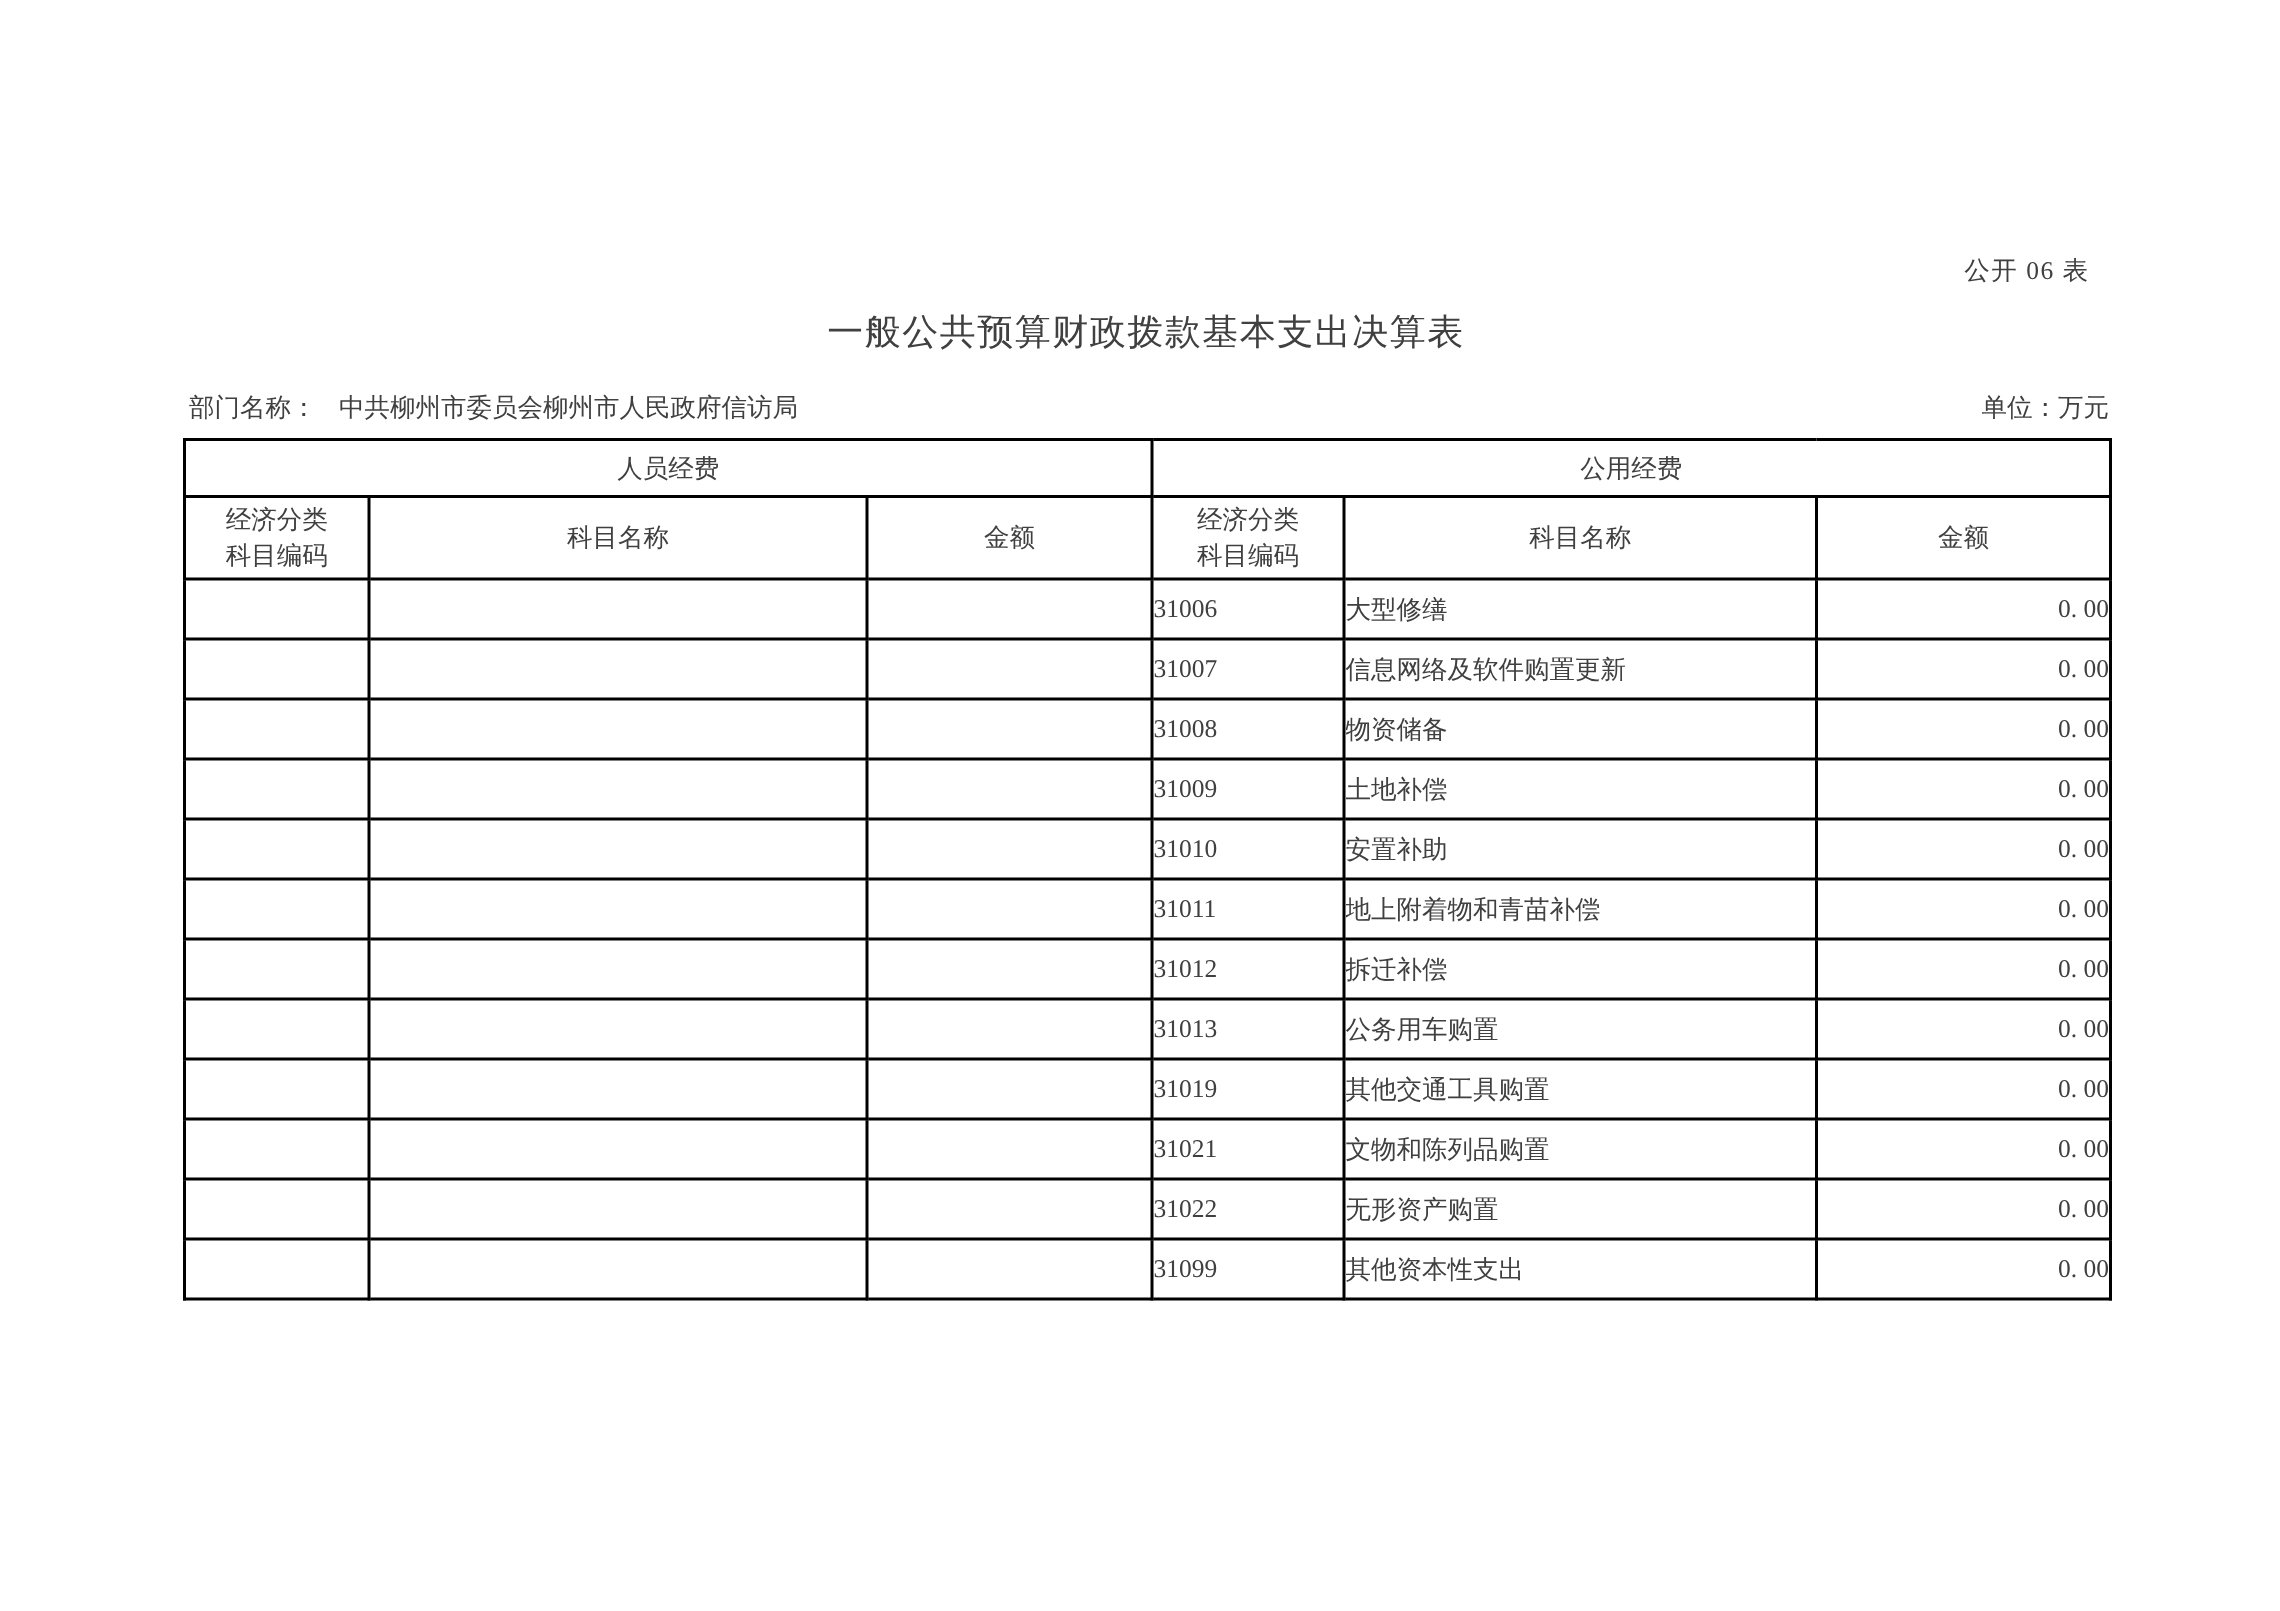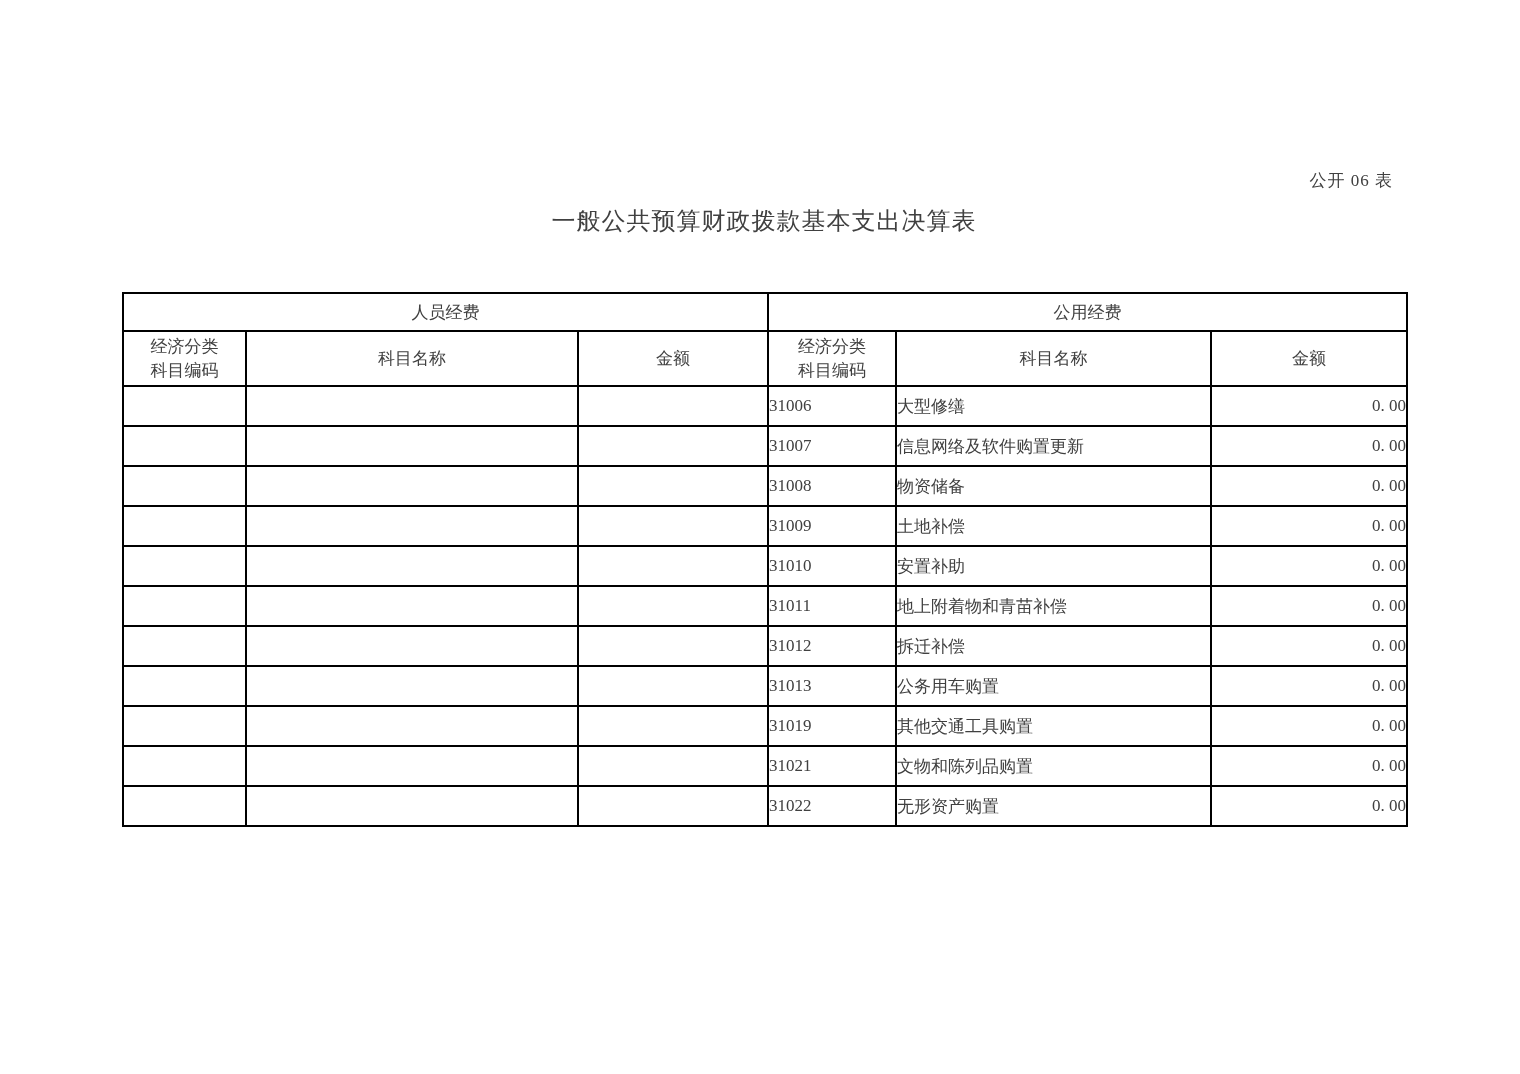--- a/index.html
+++ b/index.html
@@ -67,20 +67,26 @@
 </style>
 </head>
 <body>
 
 <div class="page">
 
   <div class="table-code">公开 06 表</div>
 
   <h1 class="title">一般公共预算财政拨款基本支出决算表</h1>
 
+  <div class="meta-row">
+    <div>
+      <span>部门名称：</span><span class="dept-name">中共柳州市委员会柳州市人民政府信访局</span>
+    </div>
+    <div>单位：万元</div>
+  </div>
 
   <table class="budget">
     <colgroup>
       <col style="width:123px">
       <col style="width:332px">
       <col style="width:190px">
       <col style="width:128px">
       <col style="width:315px">
       <col style="width:196px">
     </colgroup>
@@ -181,16 +187,24 @@
         <td class="amt-cell">0. 00</td>
       </tr>
       <tr class="data-row">
         <td class="code-cell"></td>
         <td class="name-cell"></td>
         <td class="amt-cell"></td>
         <td class="code-cell">31022</td>
         <td class="name-cell">无形资产购置</td>
         <td class="amt-cell">0. 00</td>
       </tr>
+      <tr class="data-row">
+        <td class="code-cell"></td>
+        <td class="name-cell"></td>
+        <td class="amt-cell"></td>
+        <td class="code-cell">31099</td>
+        <td class="name-cell">其他资本性支出</td>
+        <td class="amt-cell">0. 00</td>
+      </tr>
     </tbody>
   </table>
 
 </div>
 
 </body></html>

